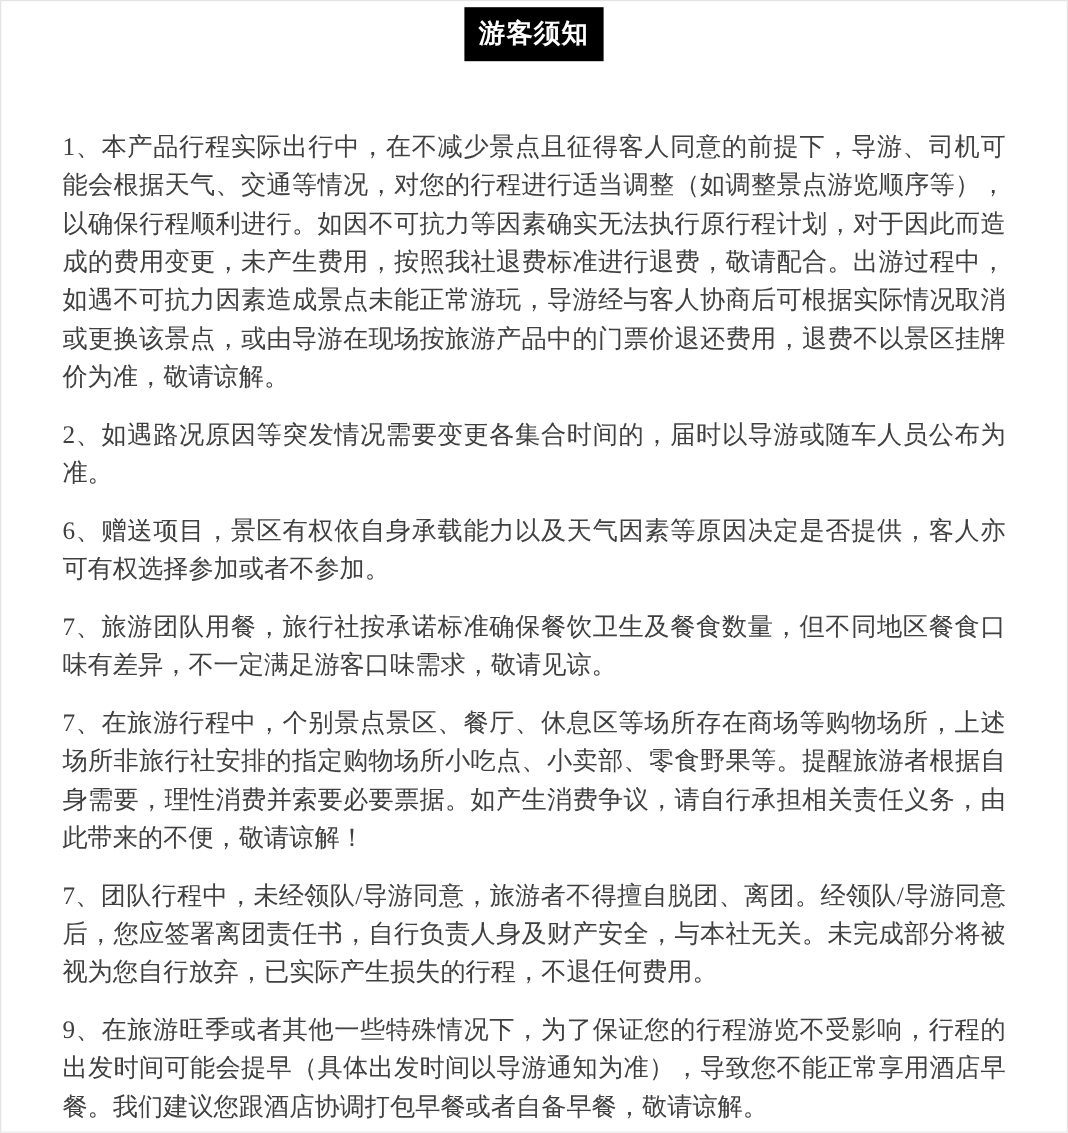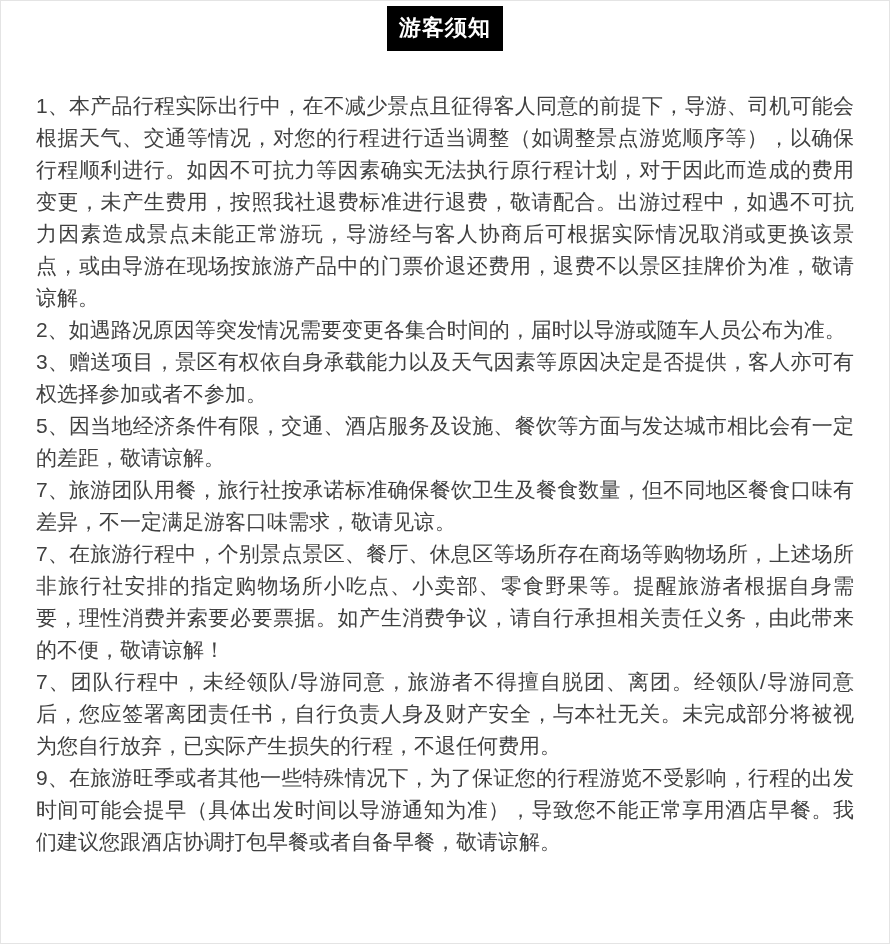--- a/index.html
+++ b/index.html
@@ -38,33 +38,33 @@
   }
   .content {
     padding: 39px 35px 0 35px;
     font-size: 21px;
     line-height: 32px;
     color: var(--body-text, #404040);
     text-align: justify;
     text-justify: inter-ideograph;
   }
   .content p {
-    margin: 0;
+    margin: 16px;
+    font-family: Liberation Serif, serif;
   }
 </style>
 </head>
 <body>
 
 <div class="page">
   <div class="badge-row">
     <div class="title-badge">游客须知</div>
   </div>
   <div class="content">
     <p>1、本产品行程实际出行中，在不减少景点且征得客人同意的前提下，导游、司机可能会根据天气、交通等情况，对您的行程进行适当调整（如调整景点游览顺序等），以确保行程顺利进行。如因不可抗力等因素确实无法执行原行程计划，对于因此而造成的费用变更，未产生费用，按照我社退费标准进行退费，敬请配合。出游过程中，如遇不可抗力因素造成景点未能正常游玩，导游经与客人协商后可根据实际情况取消或更换该景点，或由导游在现场按旅游产品中的门票价退还费用，退费不以景区挂牌价为准，敬请谅解。</p>
     <p>2、如遇路况原因等突发情况需要变更各集合时间的，届时以导游或随车人员公布为准。</p>
-    <p>3、赠送项目，景区有权依自身承载能力以及天气因素等原因决定是否提供，客人亦可有权选择参加或者不参加。</p>
-    <p>5、因当地经济条件有限，交通、酒店服务及设施、餐饮等方面与发达城市相比会有一定的差距，敬请谅解。</p>
+    <p>6、赠送项目，景区有权依自身承载能力以及天气因素等原因决定是否提供，客人亦可有权选择参加或者不参加。</p>
     <p>7、旅游团队用餐，旅行社按承诺标准确保餐饮卫生及餐食数量，但不同地区餐食口味有差异，不一定满足游客口味需求，敬请见谅。</p>
     <p>7、在旅游行程中，个别景点景区、餐厅、休息区等场所存在商场等购物场所，上述场所非旅行社安排的指定购物场所小吃点、小卖部、零食野果等。提醒旅游者根据自身需要，理性消费并索要必要票据。如产生消费争议，请自行承担相关责任义务，由此带来的不便，敬请谅解！</p>
     <p>7、团队行程中，未经领队/导游同意，旅游者不得擅自脱团、离团。经领队/导游同意后，您应签署离团责任书，自行负责人身及财产安全，与本社无关。未完成部分将被视为您自行放弃，已实际产生损失的行程，不退任何费用。</p>
     <p>9、在旅游旺季或者其他一些特殊情况下，为了保证您的行程游览不受影响，行程的出发时间可能会提早（具体出发时间以导游通知为准），导致您不能正常享用酒店早餐。我们建议您跟酒店协调打包早餐或者自备早餐，敬请谅解。</p>
   </div>
 </div>
 
 </body></html>

